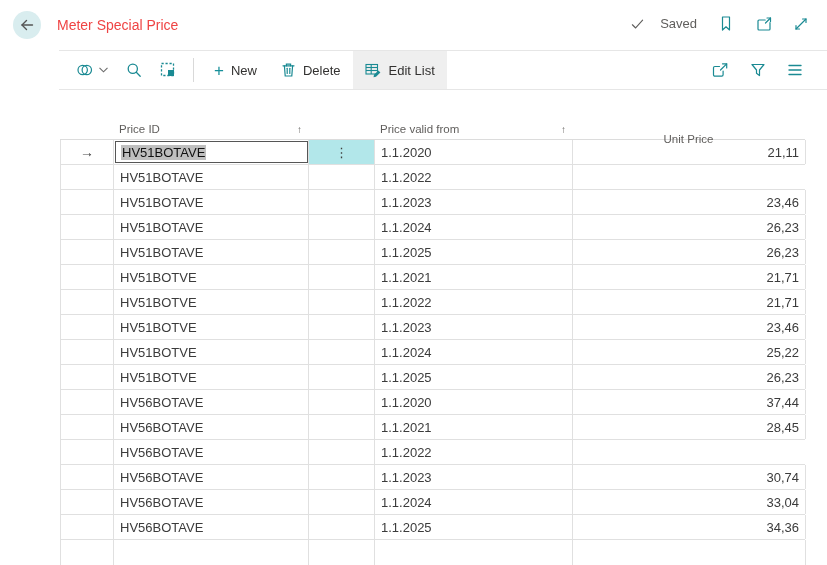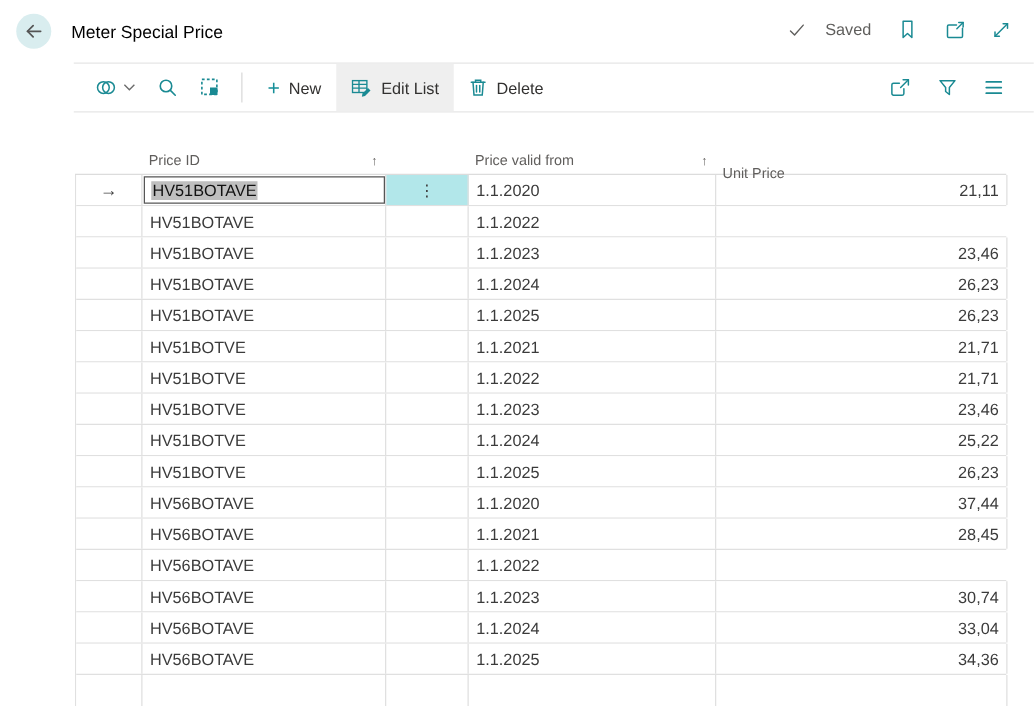--- a/index.html
+++ b/index.html
@@ -13,21 +13,21 @@
   }
   svg { display:block; }
 
   
   .topbar { position:absolute; top:0; left:0; right:0; height:50px; background:#fff; }
   .back-btn {
     position:absolute; left:13px; top:11px; width:28px; height:28px;
     border-radius:50%; background:#d9edef; display:flex; align-items:center; justify-content:center;
     cursor:pointer;
   }
-  .page-title { position:absolute; left:57px; top:17px; font-size:14px; color:#000000; }
+  .page-title { position:absolute; left:57px; top:17px; font-size:14px; color:#ef4444; }
   .topbar-right {
     position:absolute; right:18px; top:15px; display:flex; align-items:center; gap:21px;
   }
   .saved { display:flex; align-items:center; gap:16px; color:#5f5e5c; font-size:13px; }
   .icon-btn { display:flex; align-items:center; justify-content:center; cursor:pointer; background:none; border:none; padding:0; }
 
   
   .toolbar {
     position:absolute; top:50px; left:59px; right:0; height:40px;
     border-top:1px solid #e6e6e6; border-bottom:1px solid #e6e6e6;
@@ -48,21 +48,21 @@
   
   .bc-table { position:absolute; left:60px; top:113px; width:745px; }
   .thead {
     display:grid; grid-template-columns:53px 195px 66px 198px 233px;
     height:27px; border-bottom:1px solid #dcdcdc;
   }
   .th {
     display:flex; align-items:center; gap:3px; padding:0 6px;
     font-size:11.5px; color:#605e5c; cursor:pointer;justify-content:space-between;
   }
-  .th.num { justify-content:flex-start;margin-top:20px; }
+  .th.num { justify-content:center;margin-top:20px; }
   .sort-arrow { font-size:10px; color:#605e5c; }
 
   .tbody { border-left:1px solid #e0e0e0; }
   .tr {
     display:grid; grid-template-columns:53px 195px 66px 198px 233px;
     height:25px; border-bottom:1px solid #e0e0e0; background:#fff;
   }
   .tr.partial { border-bottom:none; }
   .td {
     border-right:1px solid #e0e0e0; display:flex; align-items:center;
@@ -163,45 +163,45 @@
           <rect x="1.5" y="1.5" width="12" height="12" stroke="#1a8a93" stroke-width="1.3" stroke-dasharray="2.2 1.8"></rect>
           <rect x="8" y="8" width="6" height="6" fill="#1a8a93"></rect>
         </svg>
       </span>
     </button>
     <div class="tb-divider"></div>
     <button class="tb-btn">
       <span class="plus-glyph">+</span>
       <span>New</span>
     </button>
+    <button class="tb-btn">
+      <span>
+        <svg width="15" height="16" viewBox="0 0 15 16" fill="none" stroke="#1a8a93" stroke-width="1.2" stroke-linecap="round">
+          <path d="M2 3.8h11"></path>
+            <path d="M5.4 3.8V2.2h4.2v1.6"></path>
+          <path d="M3.4 3.8 4.2 14h6.6l.8-10.2"></path>
+          <path d="M6.2 6.3v5.2"></path>
+            <path d="M8.8 6.3v5.2"></path>
+        </svg>
+      </span>
+      <span>Delete</span>
+    </button>
     <button class="tb-btn selected">
       <span>
         <svg width="17" height="16" viewBox="0 0 17 16" fill="none">
           <g stroke="#1a8a93" stroke-width="1.1">
             <rect x="1" y="2.5" width="11.5" height="9.5"></rect>
             <path d="M1 5.5h11.5"></path>
               <path d="M1 8.5h11.5"></path>
               <path d="M6.2 2.5V12"></path>
           </g>
           <path d="M9 12.8 13.4 8.4 15.4 10.4 11 14.8 8.5 15.3z" fill="#1a8a93"></path>
         </svg>
       </span>
       <span>Edit List</span>
-    </button>
-    <button class="tb-btn">
-      <span>
-        <svg width="15" height="16" viewBox="0 0 15 16" fill="none" stroke="#1a8a93" stroke-width="1.2" stroke-linecap="round">
-          <path d="M2 3.8h11"></path>
-            <path d="M5.4 3.8V2.2h4.2v1.6"></path>
-          <path d="M3.4 3.8 4.2 14h6.6l.8-10.2"></path>
-          <path d="M6.2 6.3v5.2"></path>
-            <path d="M8.8 6.3v5.2"></path>
-        </svg>
-      </span>
-      <span>Delete</span>
     </button>
   </div>
 
   <div class="tb-right">
     <button class="icon-btn">
       <span>
         <svg width="18" height="16" viewBox="0 0 18 16" fill="none" stroke="#1a8a93" stroke-width="1.2" stroke-linecap="round" stroke-linejoin="round">
           <path d="M8.5 4.5H3.8A1.3 1.3 0 0 0 2.5 5.8v7A1.3 1.3 0 0 0 3.8 14.1h7a1.3 1.3 0 0 0 1.3-1.3V9"></path>
           <path d="M11.5 1.8h4.2V6"></path>
           <path d="M15.7 1.8 9.5 8"></path>

